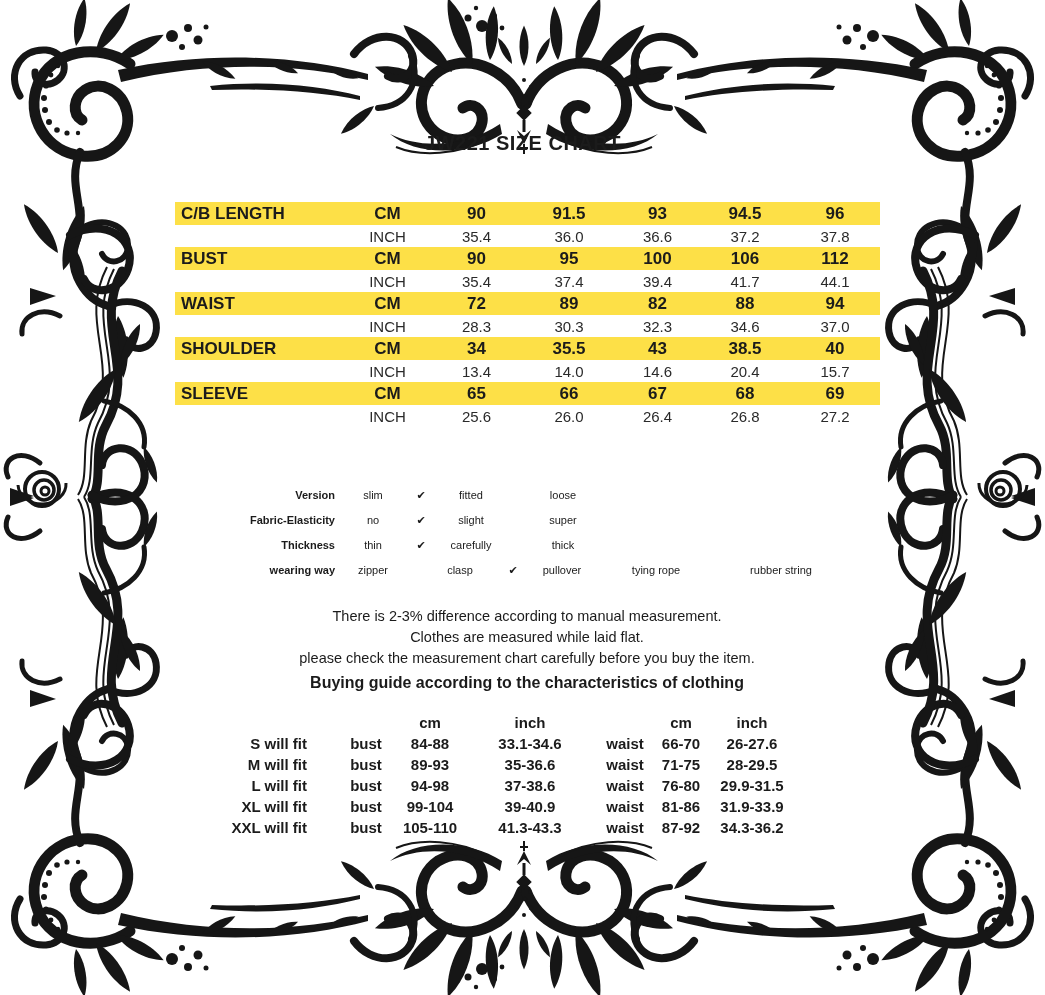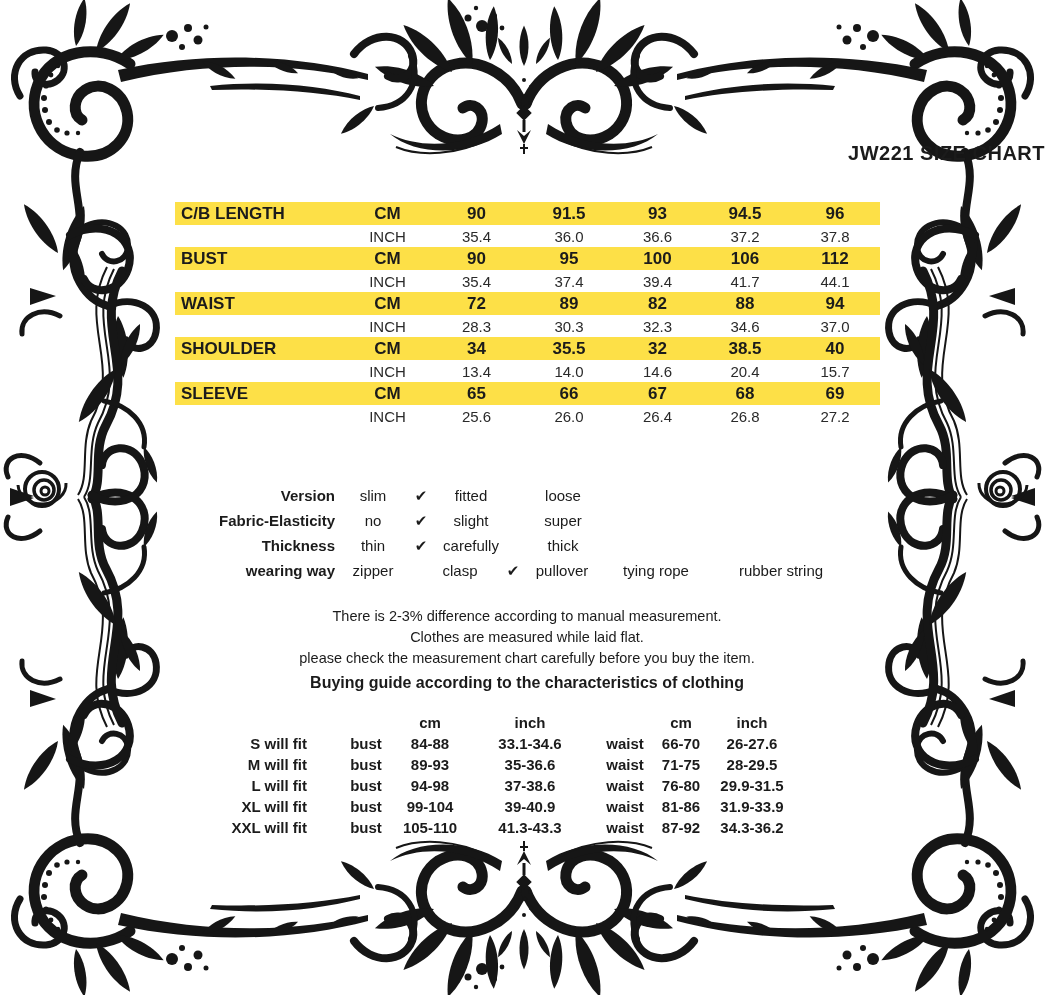--- a/index.html
+++ b/index.html
@@ -2,35 +2,35 @@
 <html><head>
 <meta charset="utf-8">
 <style>
   html,body{margin:0;padding:0;background:#ffffff;}
   #page{position:relative;width:1045px;height:995px;background:#ffffff;overflow:hidden;
         font-family:"Liberation Sans",sans-serif;color:#1b1b1b;}
   #frame{position:absolute;left:0;top:0;width:1045px;height:995px;z-index:0;}
   .layer{position:absolute;z-index:1;}
 
   
-  #title{left:0;top:142px;width:1045px;text-align:right;font-size:20px;font-weight:bold;letter-spacing:.5px;}
+  #title{left:0;top:132px;width:1045px;text-align:center;font-size:20px;font-weight:bold;letter-spacing:.5px;}
   #subtitle{left:0;top:175px;width:1045px;text-align:center;font-size:16px;font-weight:bold;}
 
   
   #size-table{left:175px;top:202px;}
   table{border-collapse:collapse;table-layout:fixed;width:705px;}
   td{padding:0;margin:0;text-align:center;vertical-align:middle;line-height:1;overflow:hidden;white-space:nowrap;}
   tr.hdr td{height:23px;font-size:17px;font-weight:bold;}
   tr.cm td{height:23px;background:#fde047;font-size:17px;font-weight:bold;}
   tr.inch td{height:22px;font-size:15px;font-weight:normal;color:#2a2a2a;}
   td.lbl{text-align:left;padding-left:6px;font-size:17px;font-weight:bold;}
   tr.inch td.unit{font-size:15px;}
 
   
-  #attrs{left:175px;top:483px;width:720px;font-size:15px;}
+  #attrs{left:175px;top:483px;width:720px;font-size:11px;}
   .arow{display:flex;height:25px;line-height:25px;}
   .arow .albl{width:160px;text-align:right;font-weight:bold;}
   .tok{display:inline-block;text-align:center;}
   .chk{width:20px;text-align:center;}
 
   
   #notes{left:0;top:606px;width:1054px;text-align:center;font-size:14.5px;line-height:21px;}
   #guide-heading{left:0;top:672px;width:1054px;text-align:center;font-size:16px;font-weight:bold;line-height:22px;}
 
   
@@ -219,21 +219,21 @@
         <td>30.3</td>
         <td>32.3</td>
         <td>34.6</td>
         <td>37.0</td>
       </tr>
       <tr class="cm">
         <td class="lbl">SHOULDER</td>
         <td class="unit">CM</td>
         <td>34</td>
         <td>35.5</td>
-        <td>32</td>
+        <td>43</td>
         <td>38.5</td>
         <td>40</td>
       </tr>
       <tr class="inch">
         <td class="lbl"></td>
         <td class="unit">INCH</td>
         <td>13.4</td>
         <td>14.0</td>
         <td>14.6</td>
         <td>20.4</td>

